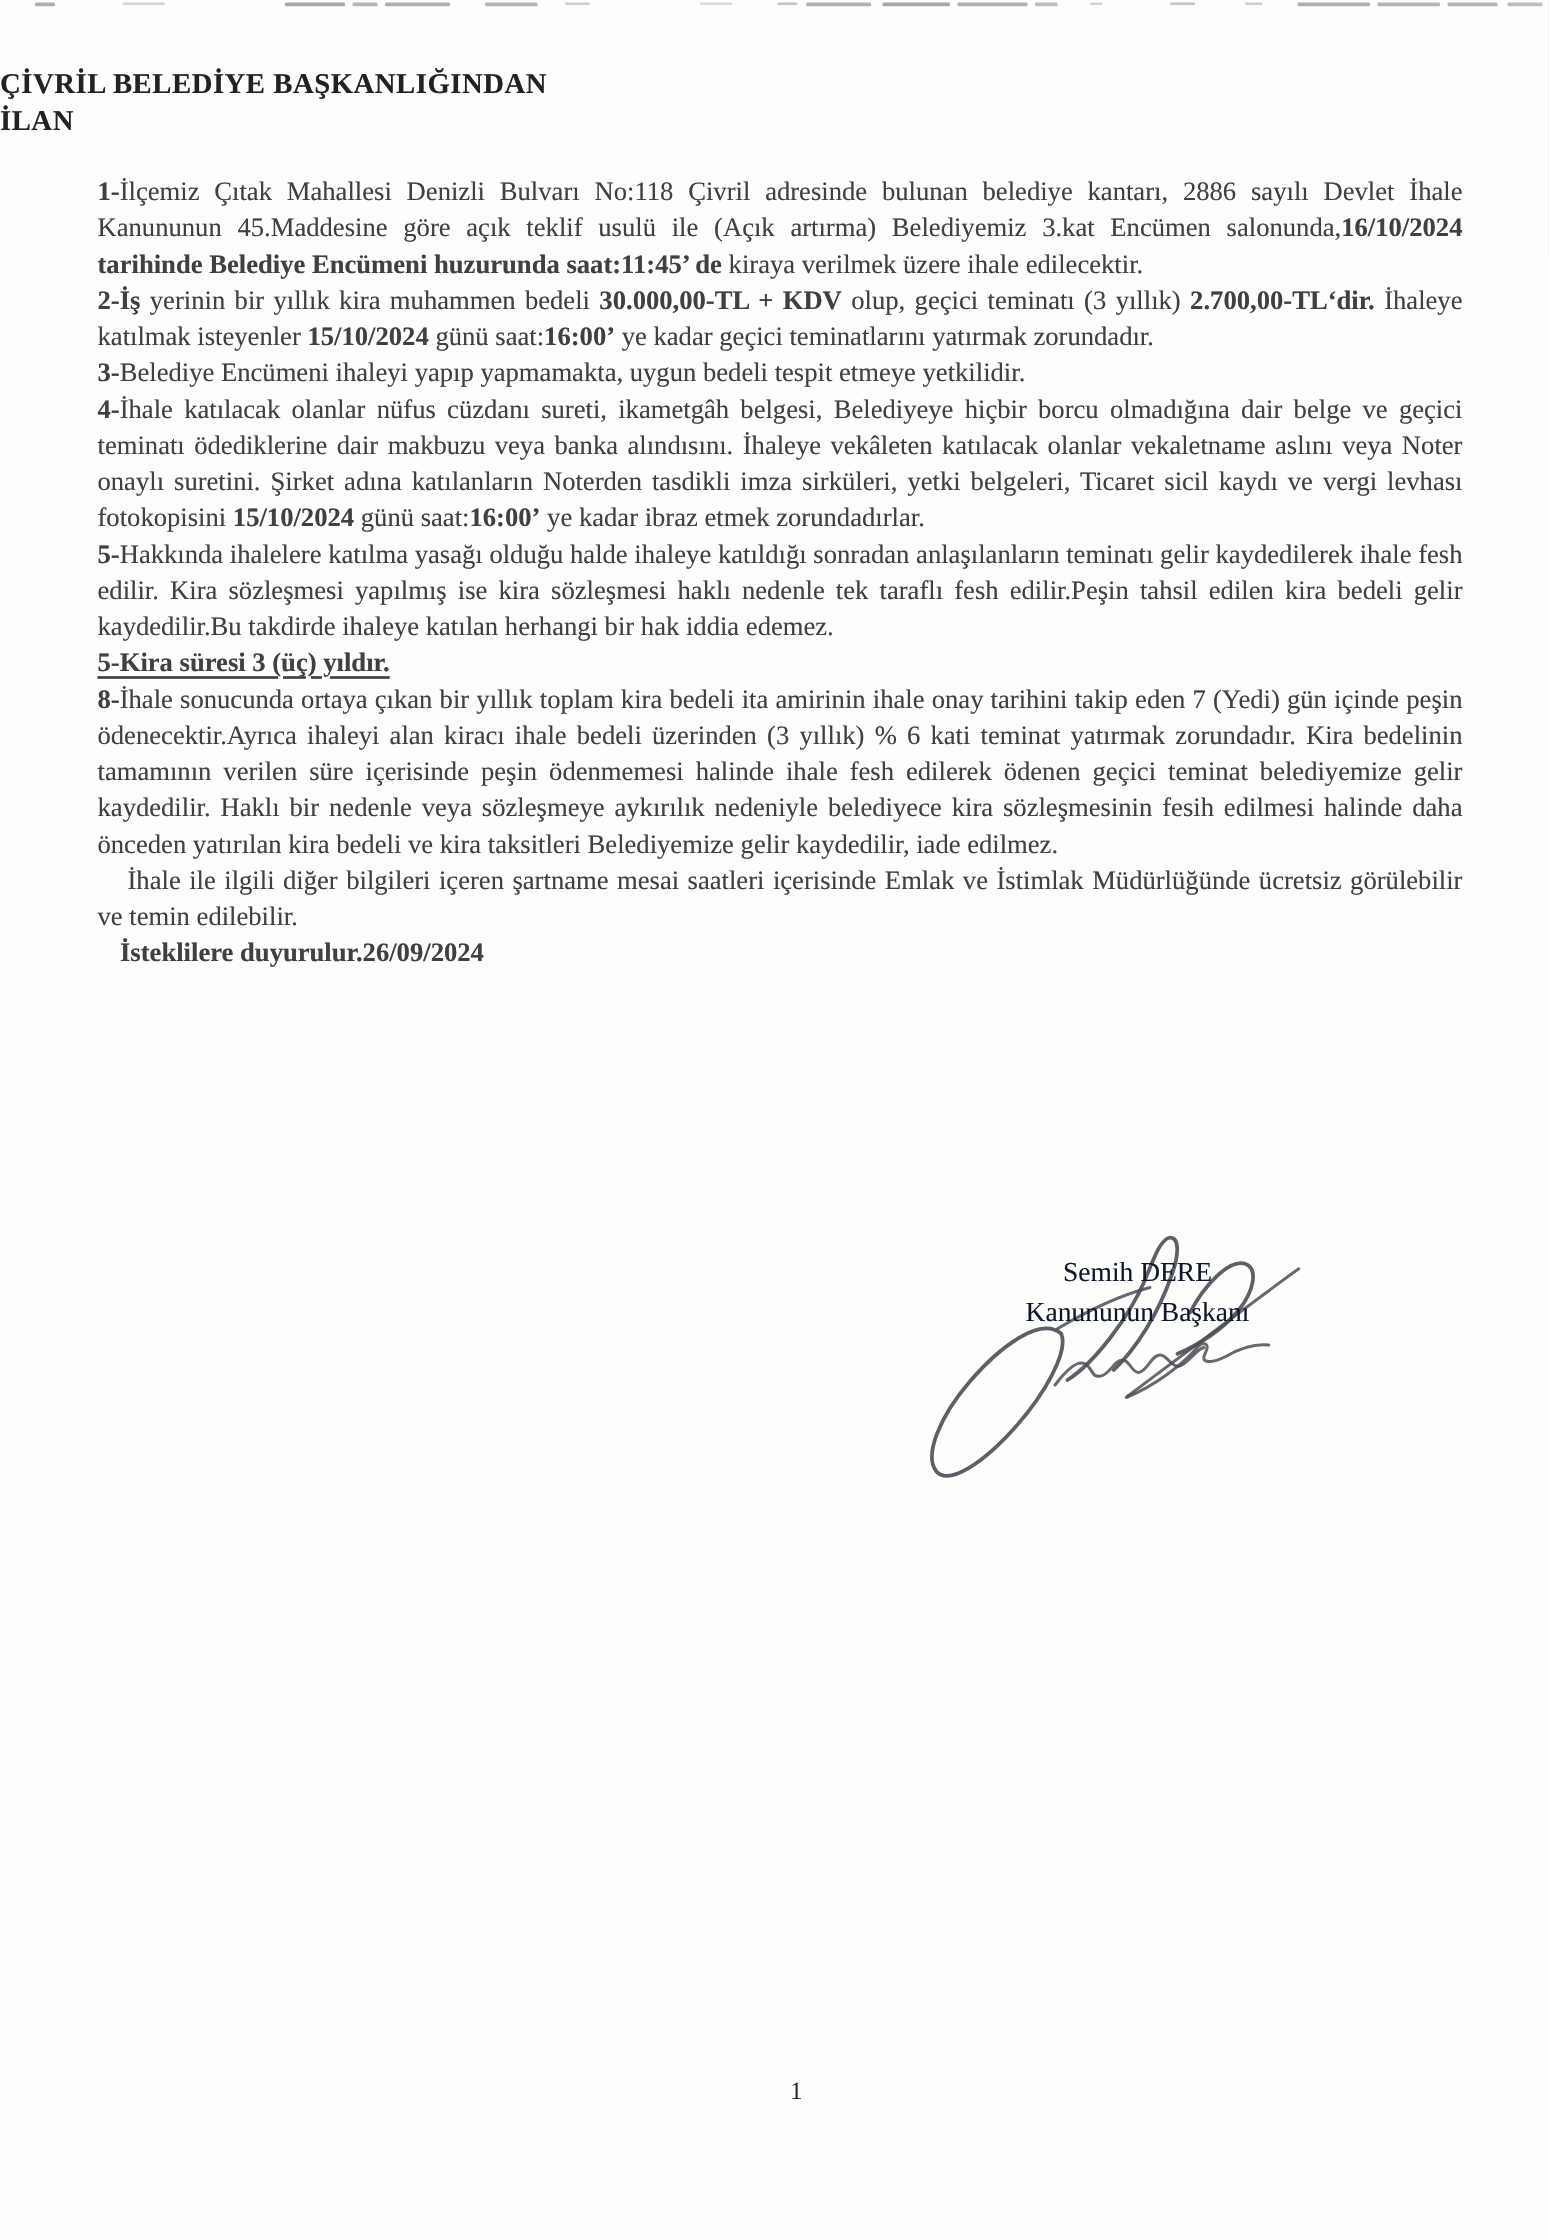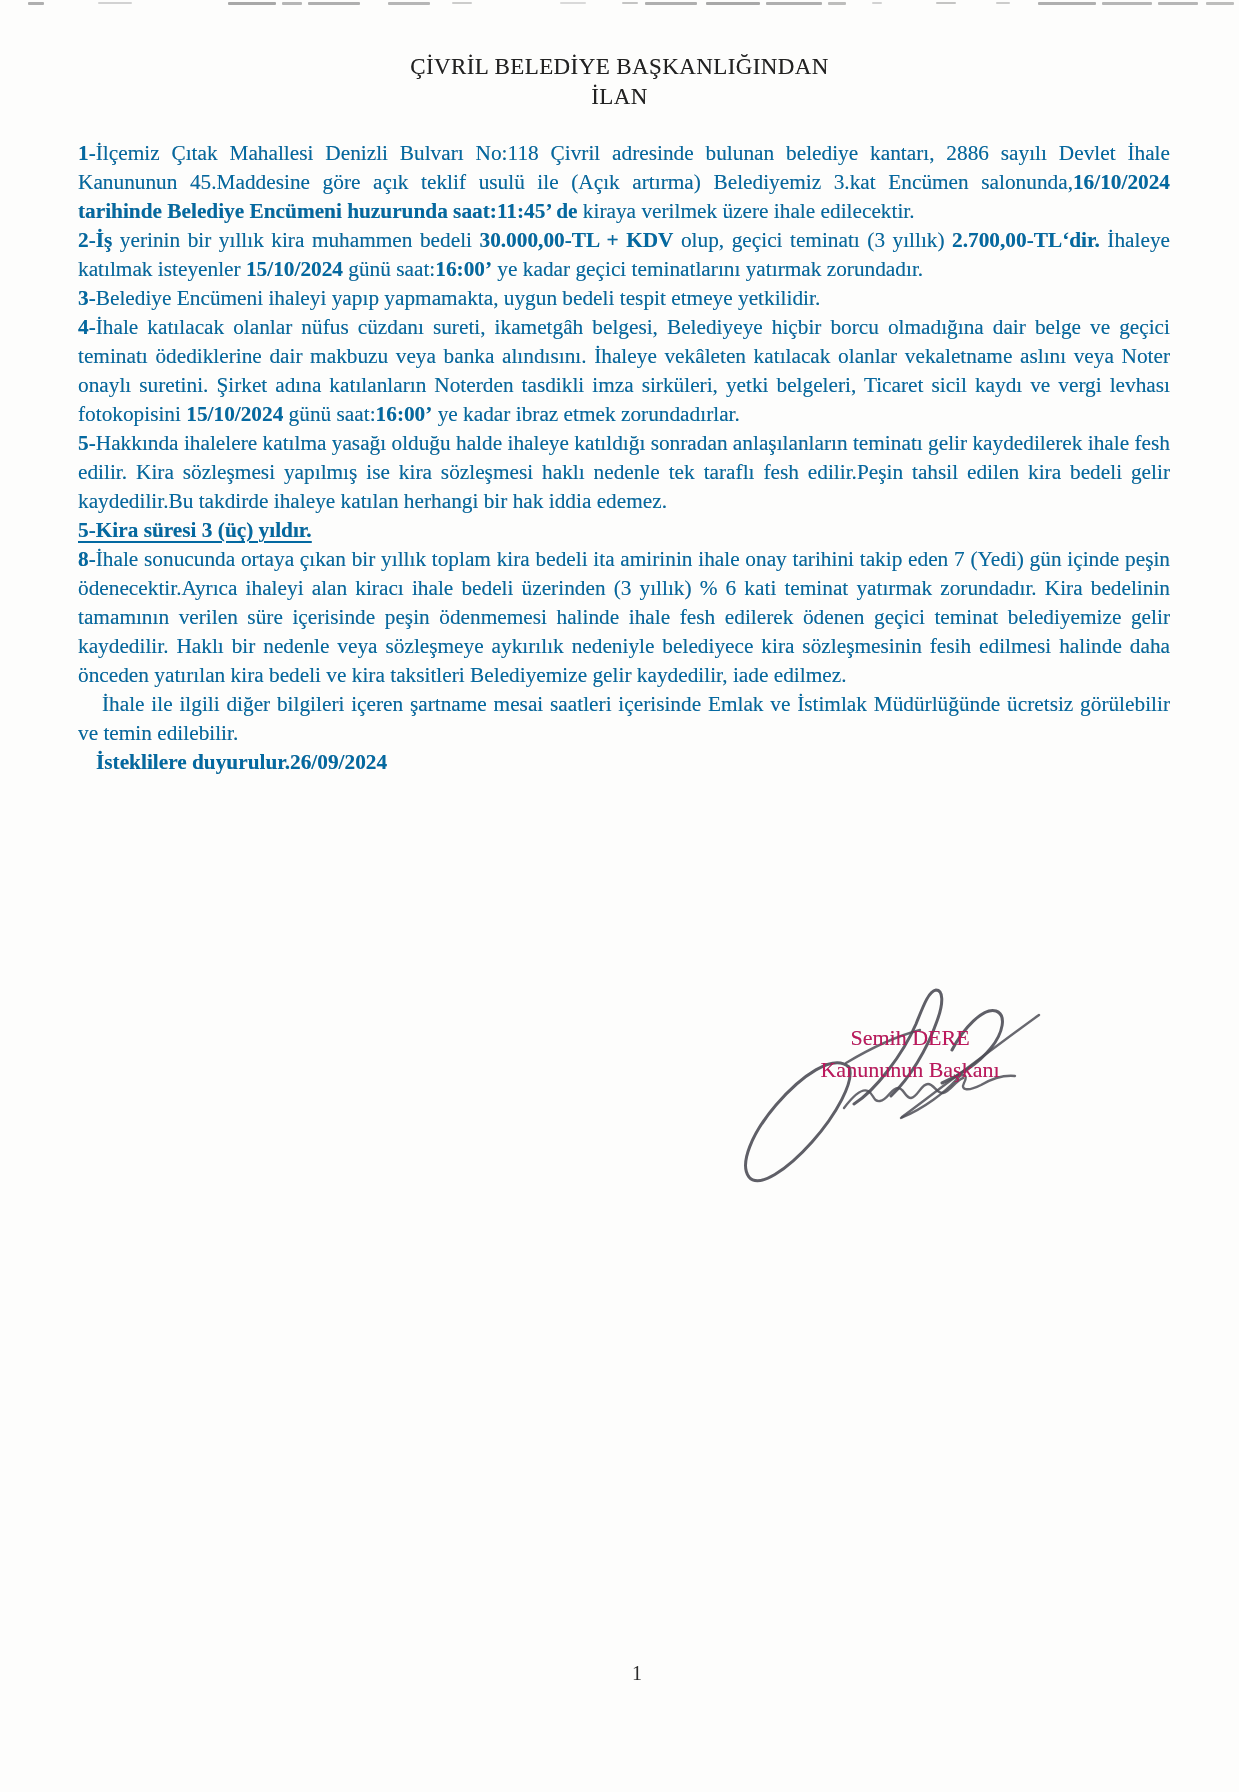--- a/index.html
+++ b/index.html
@@ -11,40 +11,41 @@
     font-family:"Liberation Serif","DejaVu Serif",serif;
     color:#1f1f1f;
     overflow:hidden;
   }
   
   .artifacts{position:absolute;top:0;left:0;width:100%;height:10px;}
   .dash{position:absolute;top:2px;background:#6f6f6f;border-radius:1px;}
   
   .title-block{
     position:absolute;top:52px;left:0;width:1239px;
-    text-align:center;font-size:23px;line-height:30px;
+    font-size:23px;line-height:30px;
     letter-spacing:.4px;color:#222;
     text-shadow:0 0 .4px rgba(0,0,0,.35);
+    font-weight:bold;
   }
   
   .body{
     position:absolute;top:139px;left:78px;width:1092px;
     font-size:21.3px;line-height:29px;
     text-align:justify;
-    color:#0369a1;
+    color:#404040;
     text-shadow:0 0 .4px rgba(0,0,0,.3);
   }
   .body p{margin:0;padding:0;}
   .b{font-weight:bold;}
   .u{text-decoration:underline;text-decoration-thickness:2px;text-underline-offset:4px;}
   
   .sig-text{
     position:absolute;top:1002px;left:765px;width:290px;
     text-align:center;font-size:22px;line-height:32px;
-    color:#be185d;text-shadow:0 0 .4px rgba(0,0,0,.3);margin-top:20px;
+    color:#0f172a;text-shadow:0 0 .4px rgba(0,0,0,.3);
   }
   .sig-svg{position:absolute;top:950px;left:640px;}
   .sig-svg path{fill:none;stroke:#4e4e56;stroke-width:3;stroke-linecap:round;stroke-linejoin:round;opacity:.9;}
   .sig-svg .thin{stroke-width:2.4;opacity:.85;}
   
   .pagenum{
     position:absolute;top:1662px;left:607px;width:60px;
     text-align:center;font-size:20px;color:#2a2a2a;
   }
 </style>

